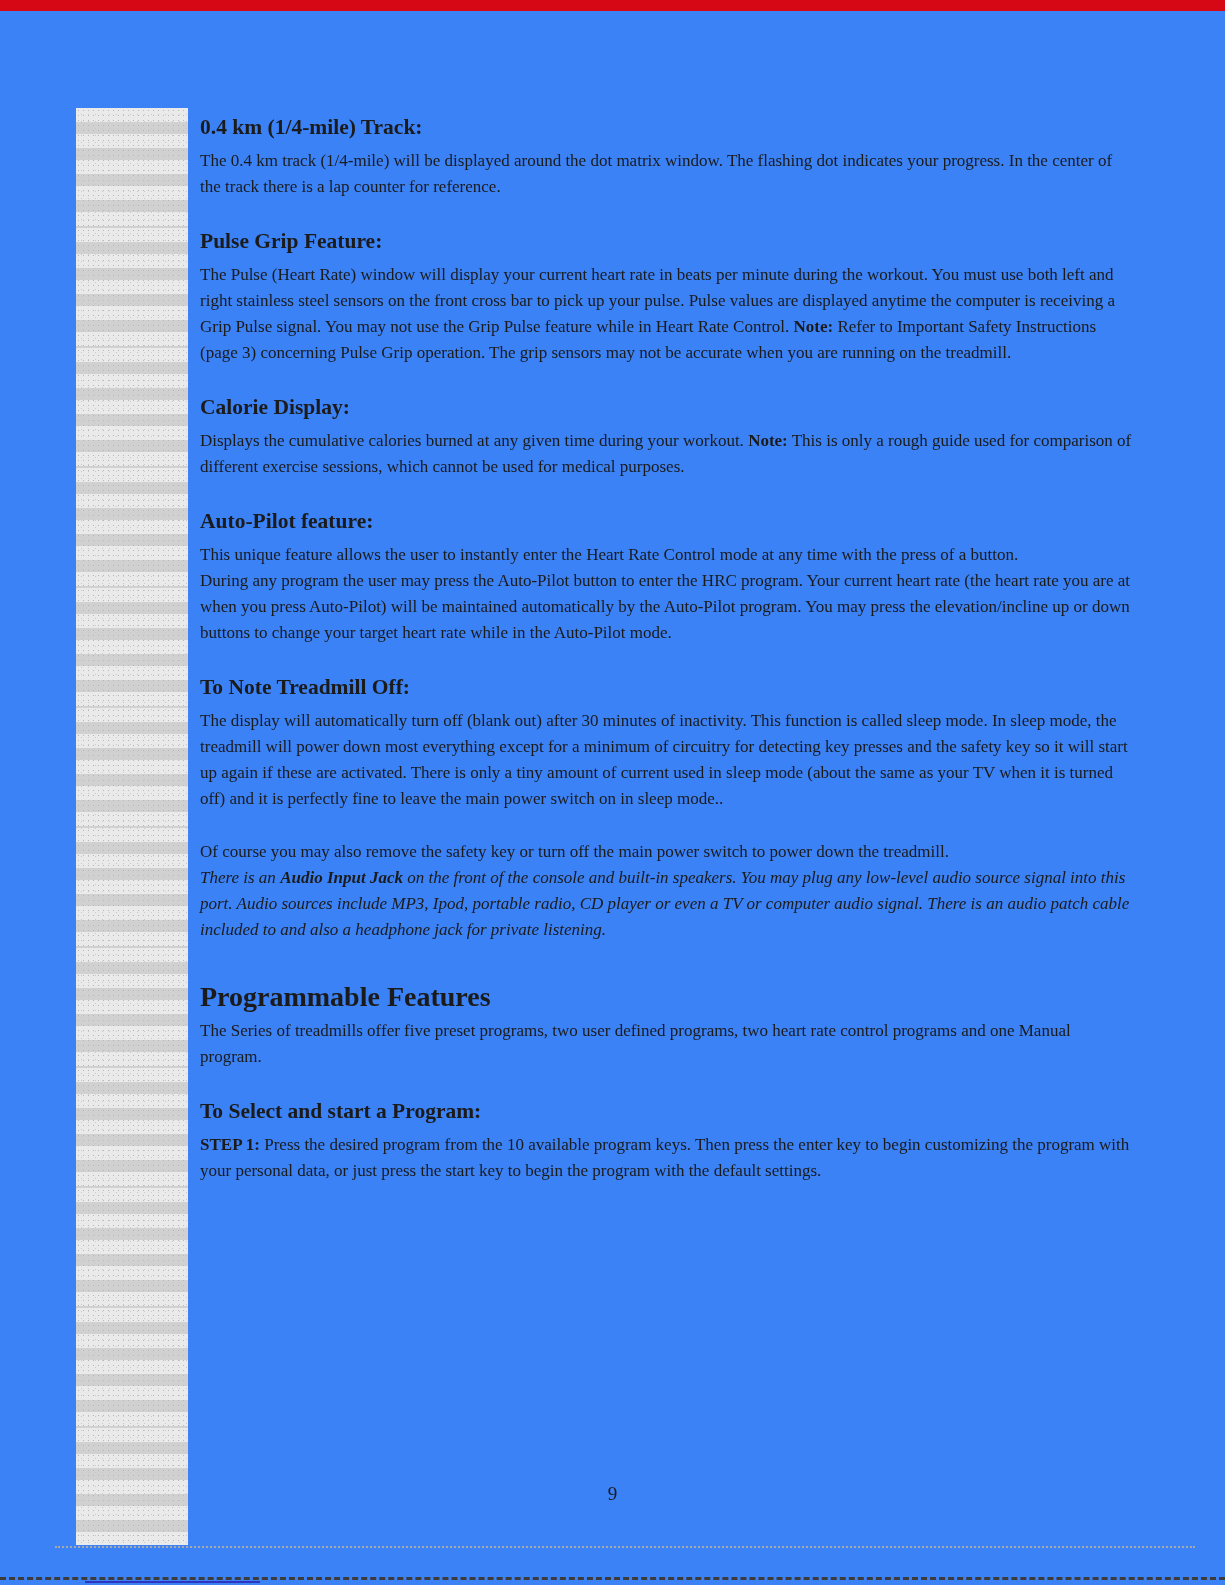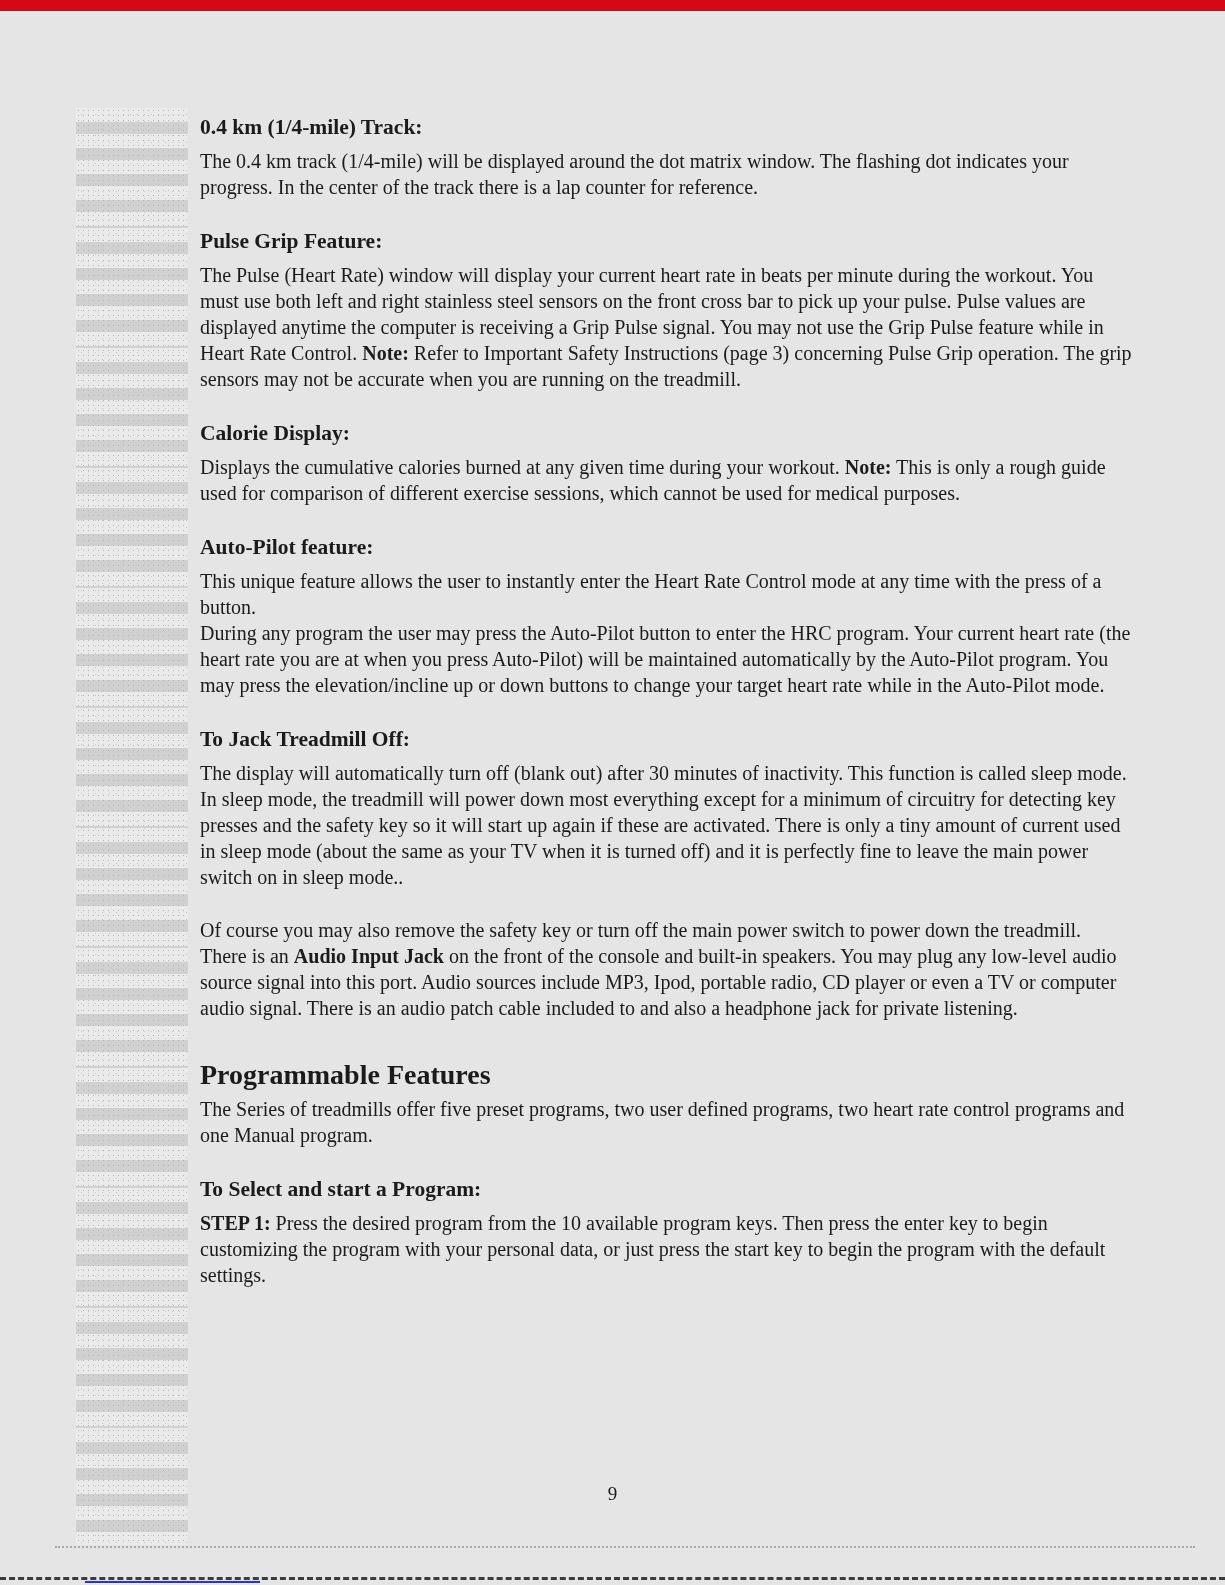--- a/index.html
+++ b/index.html
@@ -5,21 +5,21 @@
   html, body { margin:0; padding:0; }
   body {
     font-family: "Liberation Serif", "DejaVu Serif", serif;
     color:#1b1b1b;
     background:#ffffff;
   }
   .page {
     position:relative;
     width:1225px;
     height:1585px;
-    background:#e5e5e5;
+    background:#3b82f6;
     overflow:hidden;
   }
   .top-bar {
     position:absolute; top:0; left:0;
     width:100%; height:11px;
     background:#d60816;
   }
   .scan-strip {
     position:absolute;
     left:76px; top:108px;
@@ -32,35 +32,35 @@
     background-size: 5px 5px, 7px 7px, 100% 120px;
     background-position: 0 0, 2px 3px, 0 0;
   }
   .content {
     position:absolute;
     left:200px; top:114px;
     width:935px;
   }
   .content p {
     margin:0;
-    font-size:20px;
+    font-size:17px;
     line-height:26px;
   }
   .content h3 {
     font-size:21.5px;
     line-height:27px;
     margin:28px 0 7px 0;
     font-weight:bold;
   }
   .content section:first-child h3 { margin-top:0; }
   h3.h-italic { font-style:italic; }
   h3.h-big { font-size:28px; line-height:32px; margin:38px 0 5px 0; }
   p.gap-before { margin-top:27px; }
   .rb { font-weight:bold; }
-  .ri { }
+  .ri { font-style:italic; }
   .pagenum {
     position:absolute;
     left:0; top:1483px;
     width:1225px;
     text-align:center;
     font-size:19px;
   }
   .dashed-line {
     position:absolute;
     left:55px; top:1546px;
@@ -105,21 +105,21 @@
       <p><span>Displays the cumulative calories burned at any given time during your workout. </span><span class="rb">Note:</span><span> This is only a rough guide used for comparison of different exercise sessions, which cannot be used for medical purposes.</span></p>
     </section>
 
     <section class="sec">
       <h3>Auto-Pilot feature:</h3>
       <p><span>This unique feature allows the user to instantly enter the Heart Rate Control mode at any time with the press of a button.</span></p>
       <p><span>During any program the user may press the Auto-Pilot button to enter the HRC program. Your current heart rate (the heart rate you are at when you press Auto-Pilot) will be maintained automatically by the Auto-Pilot program. You may press the elevation/incline up or down buttons to change your target heart rate while in the Auto-Pilot mode.</span></p>
     </section>
 
     <section class="sec">
-      <h3>To Jack Treadmill Off:</h3>
+      <h3>To Note Treadmill Off:</h3>
       <p><span>The display will automatically turn off (blank out) after 30 minutes of inactivity. This function is called sleep mode. In sleep mode, the treadmill will power down most everything except for a minimum of circuitry for detecting key presses and the safety key so it will start up again if these are activated. There is only a tiny amount of current used in sleep mode (about the same as your TV when it is turned off) and it is perfectly fine to leave the main power switch on in sleep mode..</span></p>
       <p class="gap-before"><span>Of course you may also remove the safety key or turn off the main power switch to power down the treadmill.</span></p>
     </section>
 
     <section class="sec">
       <p><span class="ri">There is an </span><span class="rb ri">Audio Input Jack</span><span class="ri"> on the front of the console and built-in speakers. You may plug any low-level audio source signal into this port. Audio sources include MP3, Ipod, portable radio, CD player or even a TV or computer audio signal. There is an audio patch cable included to and also a headphone jack for private listening.</span></p>
     </section>
 
     <section class="sec">
       <h3 class="h-big">Programmable Features</h3>

